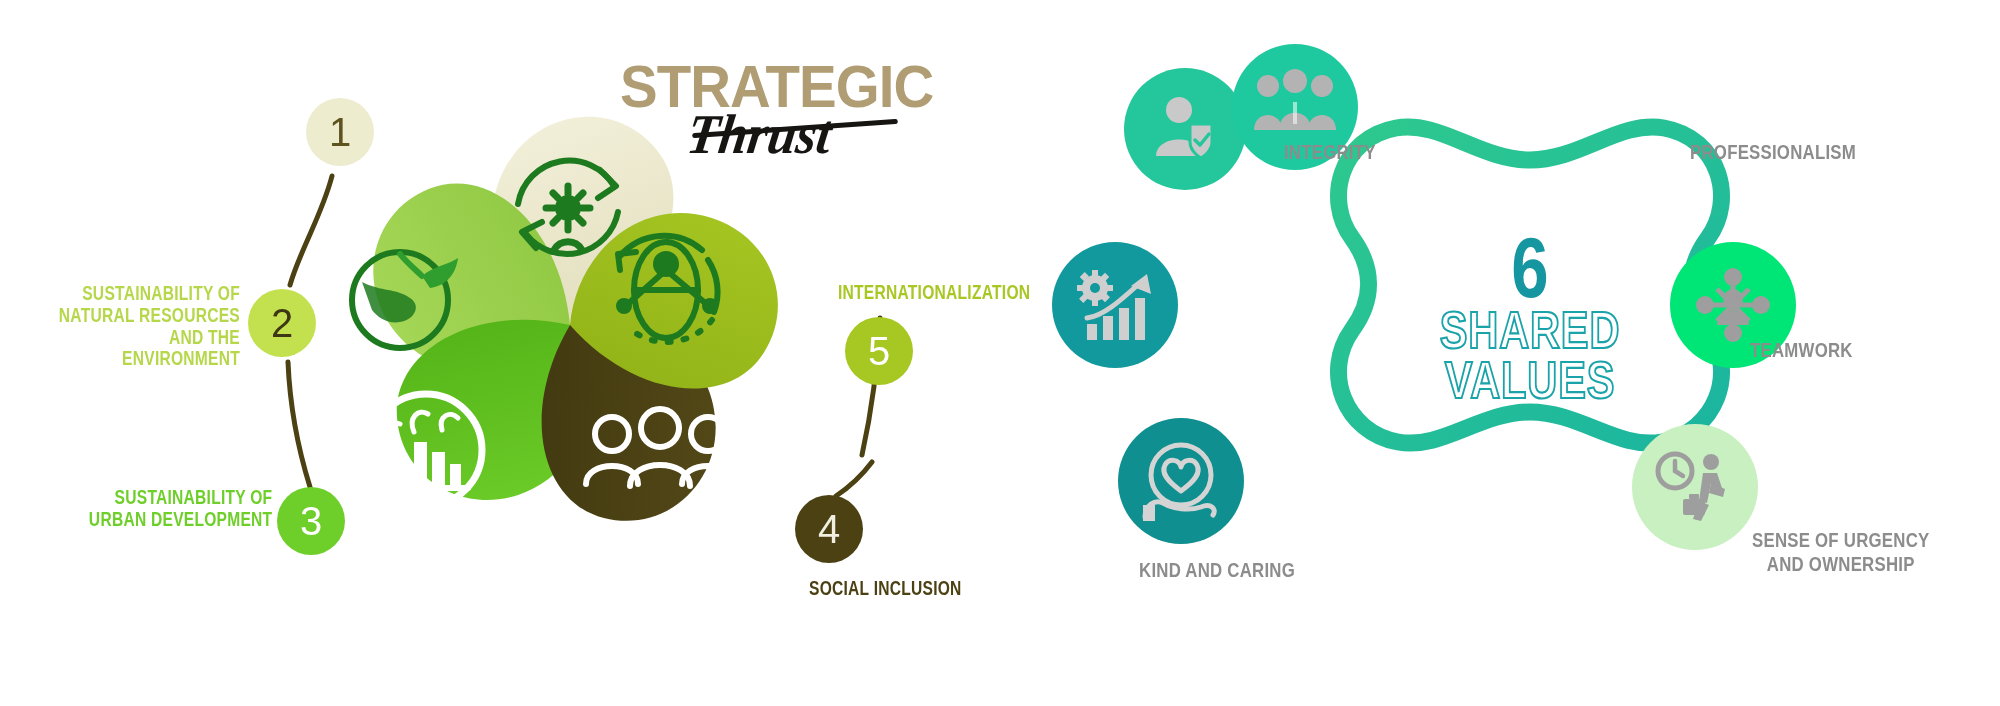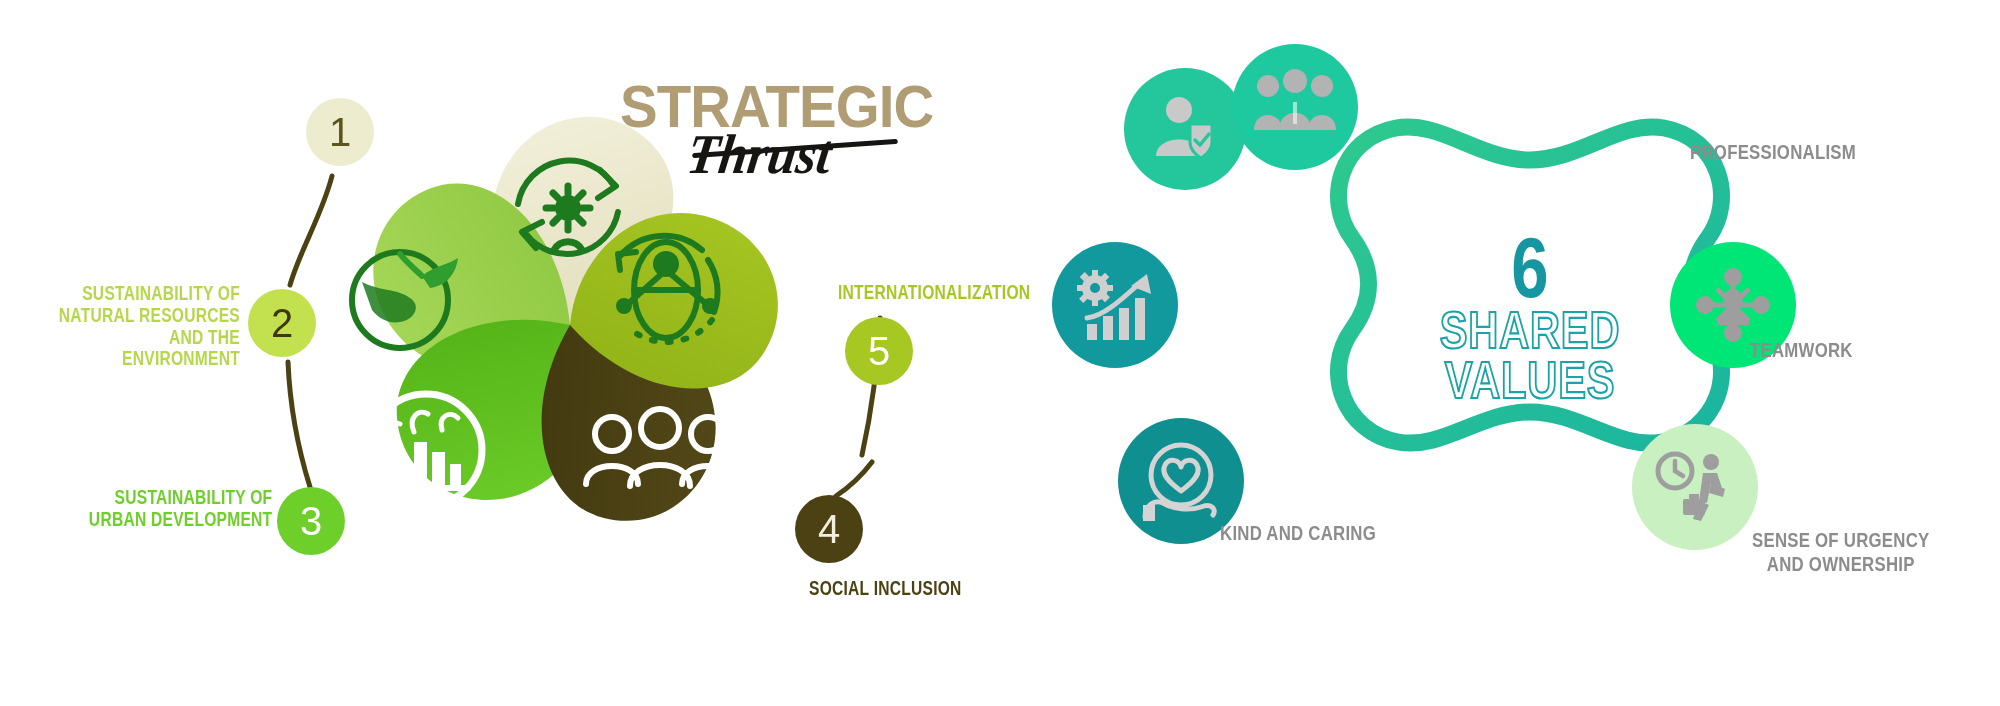--- a/index.html
+++ b/index.html
@@ -44,21 +44,21 @@
   #num-3 { left:277px; top:487px; width:68px; height:68px; background:#6fcf2a; color:#ffffff; font-size:40px; }
   #num-4 { left:795px; top:495px; width:68px; height:68px; background:#4b4113; color:#f1efe0; font-size:40px; }
   #num-5 { left:845px; top:317px; width:68px; height:68px; background:#a7c723; color:#ffffff; font-size:40px; }
 
   .connector { position:absolute; pointer-events:none; }
 
   
   #petals { position:absolute; left:310px; top:80px; width:520px; height:520px; }
 
   
-  #title-block { position:absolute; left:620px; top:64px; width:360px; height:130px; }
+  #title-block { position:absolute; left:620px; top:44px; width:360px; height:130px; }
   #title-strategic {
     position:absolute; left:0; top:8px;
     font-family:"Liberation Sans", sans-serif;
     font-weight:700; font-size:60px; letter-spacing:-1px;
     color:#b09d74; transform: scaleX(0.94); transform-origin:left center;
     white-space:nowrap;
   }
   #title-thrust {
     position:absolute; left:68px; top:58px;
     font-family:"Liberation Serif", serif;
@@ -76,21 +76,21 @@
 
   .val-label {
     position:absolute; color:#8c8c8c; line-height:1.15;
   }
   .val-label .cond { font-size: 21px; }
 
   #vl-integrity      { left:0px;   top:140px; width:316px; text-align:right; }
   #vl-professional   { left:630px; top:140px; width:330px; text-align:left; }
   #vl-result         { left:-40px; top:338px; width:356px; text-align:right; }
   #vl-teamwork       { left:690px; top:338px; width:270px; text-align:left; }
-  #vl-kind           { left:-40px; top:521px; width:356px; text-align:right; }
+  #vl-kind           { left:-40px; top:558px; width:356px; text-align:center; }
   #vl-urgency        { left:692px; top:528px; width:300px; text-align:left; }
 
   .val-circle { position:absolute; border-radius:50%; display:flex; align-items:center; justify-content:center; }
 
   #center-text { position:absolute; left:330px; top:230px; width:280px; text-align:center; }
   #six {
     font-family:"Liberation Sans", sans-serif; font-weight:700;
     font-size:86px; color:#1596a0; line-height:0.88;
     transform: scaleX(0.78); display:block;
   }
@@ -383,20 +383,23 @@
         </g>
       </svg>
     </div>
 
     <div id="center-text">
       <span id="six">6</span>
       <span class="hollow">SHARED</span>
       <span class="hollow">VALUES</span>
     </div>
 
+    <div class="val-label" id="vl-integrity">
+      <span class="cond cond-r" style="display:inline-block;">INTEGRITY</span>
+    </div>
     <div class="val-label" id="vl-professional">
       <span class="cond cond-l" style="display:inline-block;">PROFESSIONALISM</span>
     </div>
     <div class="val-label" id="vl-teamwork">
       <span class="cond cond-l" style="display:inline-block;">TEAMWORK</span>
     </div>
     <div class="val-label" id="vl-kind">
       <span class="cond cond-r" style="display:inline-block;">KIND AND CARING</span>
     </div>
     <div class="val-label" id="vl-urgency">

